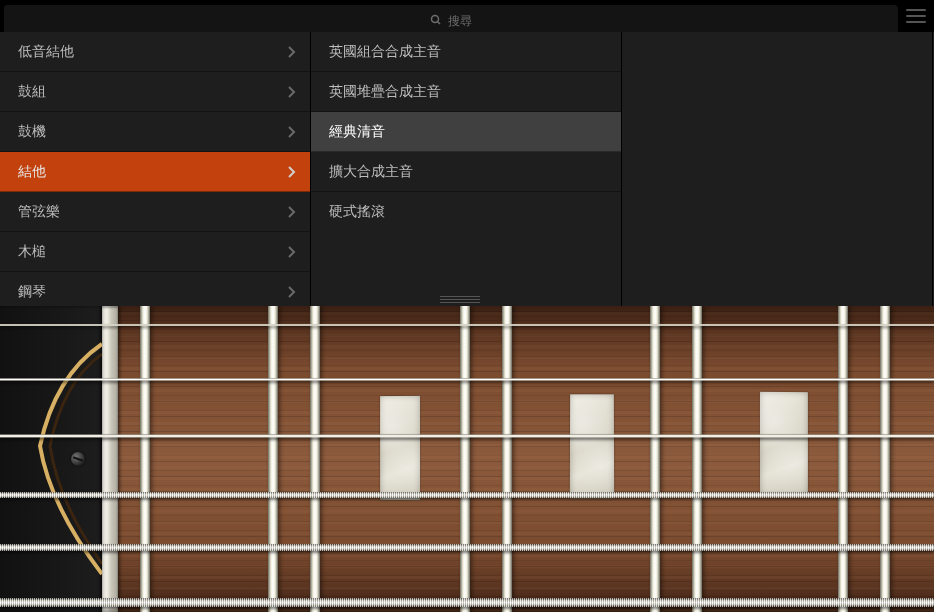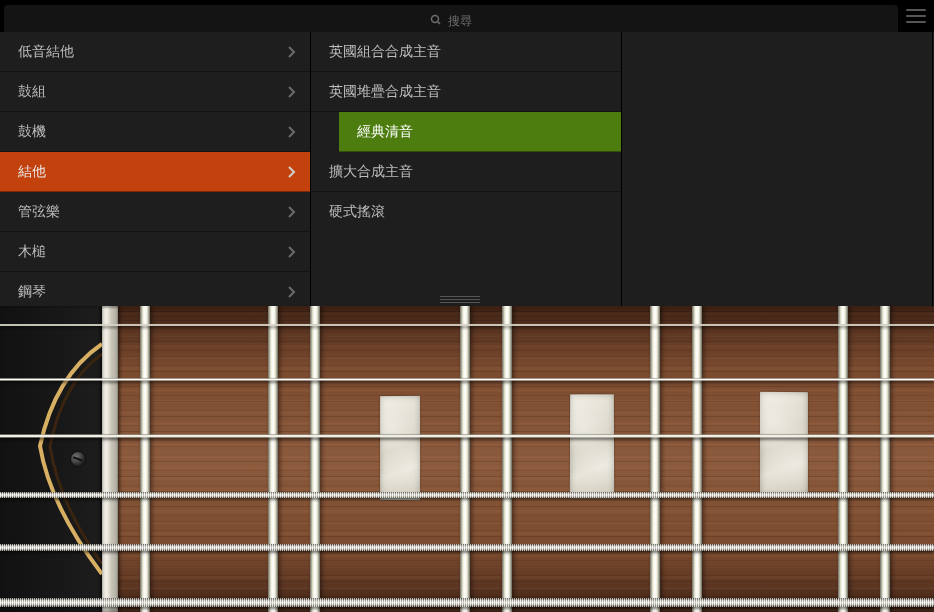--- a/index.html
+++ b/index.html
@@ -40,21 +40,21 @@
   width: 311px; border-right: 1px solid #000;
   overflow: hidden;
 }
 .col:last-child { border-right: none; flex:1; background:#222; }
 .item {
   height: 40px; display: flex; align-items: center; padding: 0 18px;
   color: #bdbdbd; font-size: 14px; border-bottom: 1px solid rgba(0,0,0,0.35);
   position: relative;
 }
 .item.active { background: #c2410c; color: #e8e8e8; }
-.item.selected { background: #4d7c0f; color: #fff; margin-left: 28px; }
+.item.selected { background: #404040; color: #fff; }
 .item .chev {
   position: absolute; right: 14px;
 }
 .chev svg { display:block; }
 
 .grab-handle {
   position:absolute; left: 440px; bottom: 0; width: 40px; height:14px;
   display:flex; flex-direction:column; justify-content:center; gap:2px;
 }
 .grab-handle div { height:1px; background:#555; }

